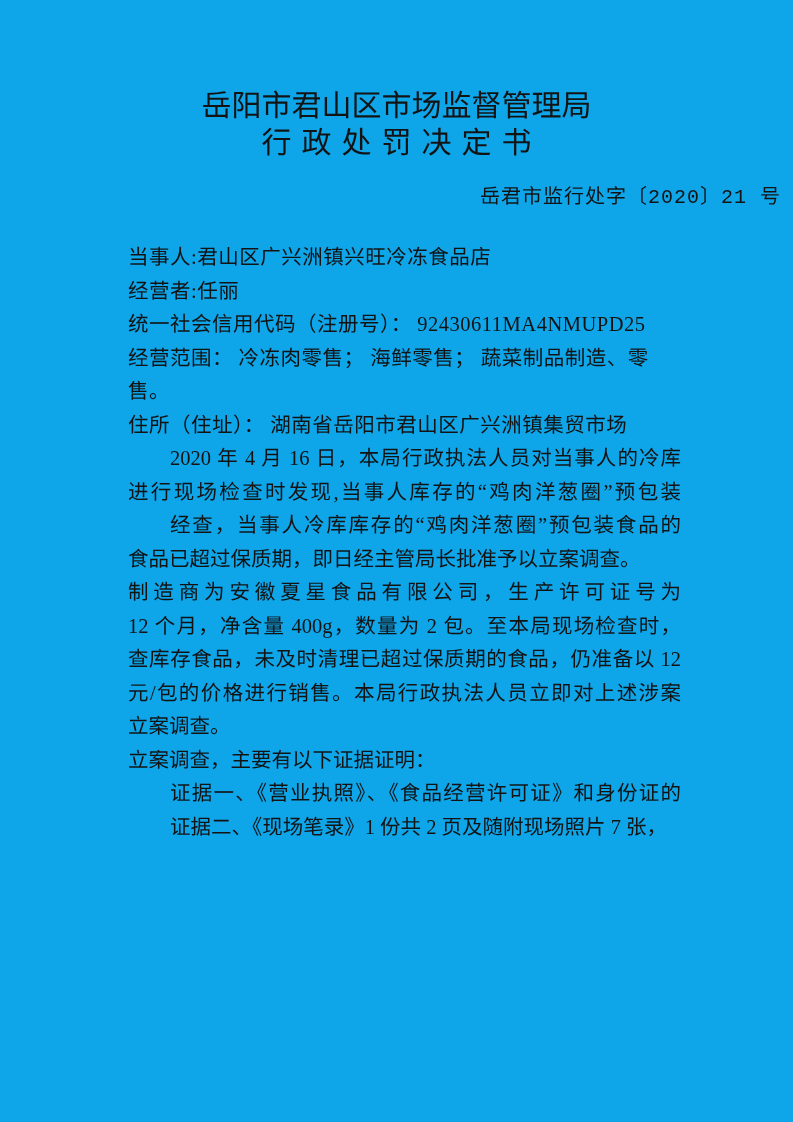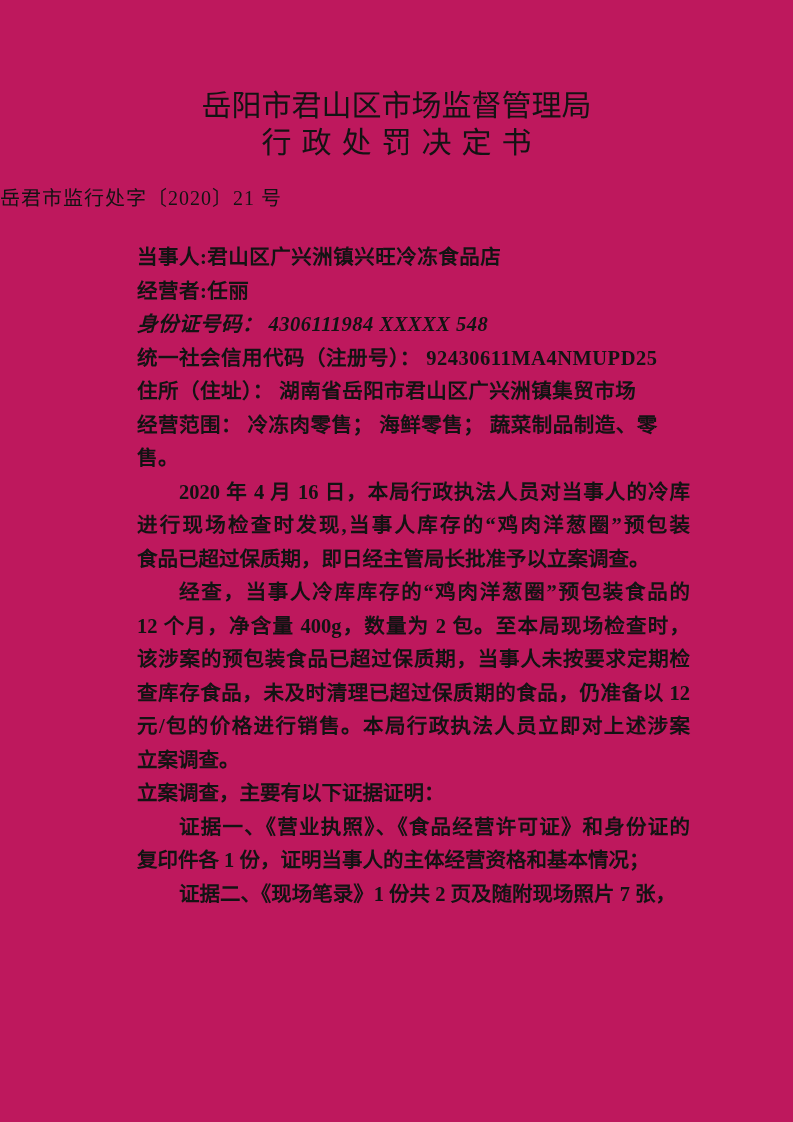--- a/index.html
+++ b/index.html
@@ -4,21 +4,21 @@
 <style>
   html, body {
     margin: 0;
     padding: 0;
     background: #ffffff;
   }
   .doc-page {
     position: relative;
     width: 793px;
     height: 1122px;
-    background: #be185d;
+    background: #0ea5e9;
     overflow: hidden;
     font-family: "Liberation Serif", serif;
     color: #131313;
   }
   .doc-title {
     position: absolute;
     top: 87px;
     left: 0;
     right: 0;
     margin: 0;
@@ -32,34 +32,34 @@
   }
   .doc-title .t-line2 {
     letter-spacing: 10px;
     padding-left: 10px;
   }
   .doc-number {
     position: absolute;
     top: 184px;
     left: 0;
     right: 12px;
-    text-align: left;
+    text-align: right;
     font-size: 20px;
     line-height: 28px;
     letter-spacing: 1px;
+    font-family: Liberation Mono, monospace;
   }
   .doc-content {
     position: absolute;
     top: 241px;
-    left: 137px;
+    left: 128px;
     width: 553px;
     font-size: 20.5px;
     line-height: 33.5px;
     text-align: left;
-    font-weight: bold;
   }
   .line {
     min-height: 33.5px;
   }
   .line.info {
     letter-spacing: 0.5px;
   }
   .line.italic {
     font-style: italic;
   }
@@ -79,37 +79,35 @@
   <h1 class="doc-title">
     <span class="t-line t-line1">岳阳市君山区市场监督管理局</span>
     <span class="t-line t-line2">行政处罚决定书</span>
   </h1>
 
   <div class="doc-number">岳君市监行处字〔2020〕21 号</div>
 
   <div class="doc-content">
     <div class="line info">当事人:君山区广兴洲镇兴旺冷冻食品店</div>
     <div class="line info">经营者:任丽</div>
-    <div class="line info italic">身份证号码： 4306111984 XXXXX 548</div>
     <div class="line info">统一社会信用代码（注册号）： 92430611MA4NMUPD25</div>
+    <div class="line info">经营范围： 冷冻肉零售； 海鲜零售； 蔬菜制品制造、零售。</div>
     <div class="line info">住所（住址）： 湖南省岳阳市君山区广兴洲镇集贸市场</div>
-    <div class="line info">经营范围： 冷冻肉零售； 海鲜零售； 蔬菜制品制造、零售。</div>
 
     <div class="line indent fill">2020 年 4 月 16 日，本局行政执法人员对当事人的冷库</div>
     <div class="line fill">进行现场检查时发现,当事人库存的“鸡肉洋葱圈”预包装</div>
+    <div class="line indent fill">经查，当事人冷库库存的“鸡肉洋葱圈”预包装食品的</div>
+
     <div class="line">食品已超过保质期，即日经主管局长批准予以立案调查。</div>
-
-    <div class="line indent fill">经查，当事人冷库库存的“鸡肉洋葱圈”预包装食品的</div>
+    <div class="line fill">制造商为安徽夏星食品有限公司，生产许可证号为</div>
     <div class="line fill">12 个月，净含量 400g，数量为 2 包。至本局现场检查时，</div>
-    <div class="line fill">该涉案的预包装食品已超过保质期，当事人未按要求定期检</div>
     <div class="line fill">查库存食品，未及时清理已超过保质期的食品，仍准备以 12</div>
     <div class="line fill">元/包的价格进行销售。本局行政执法人员立即对上述涉案</div>
     <div class="line">立案调查。</div>
 
     <div class="line">立案调查，主要有以下证据证明：</div>
 
     <div class="line indent fill">证据一、《营业执照》、《食品经营许可证》和身份证的</div>
-    <div class="line">复印件各 1 份，证明当事人的主体经营资格和基本情况；</div>
 
     <div class="line indent">证据二、《现场笔录》1 份共 2 页及随附现场照片 7 张，</div>
   </div>
 
 </div>
 
 </body></html>

